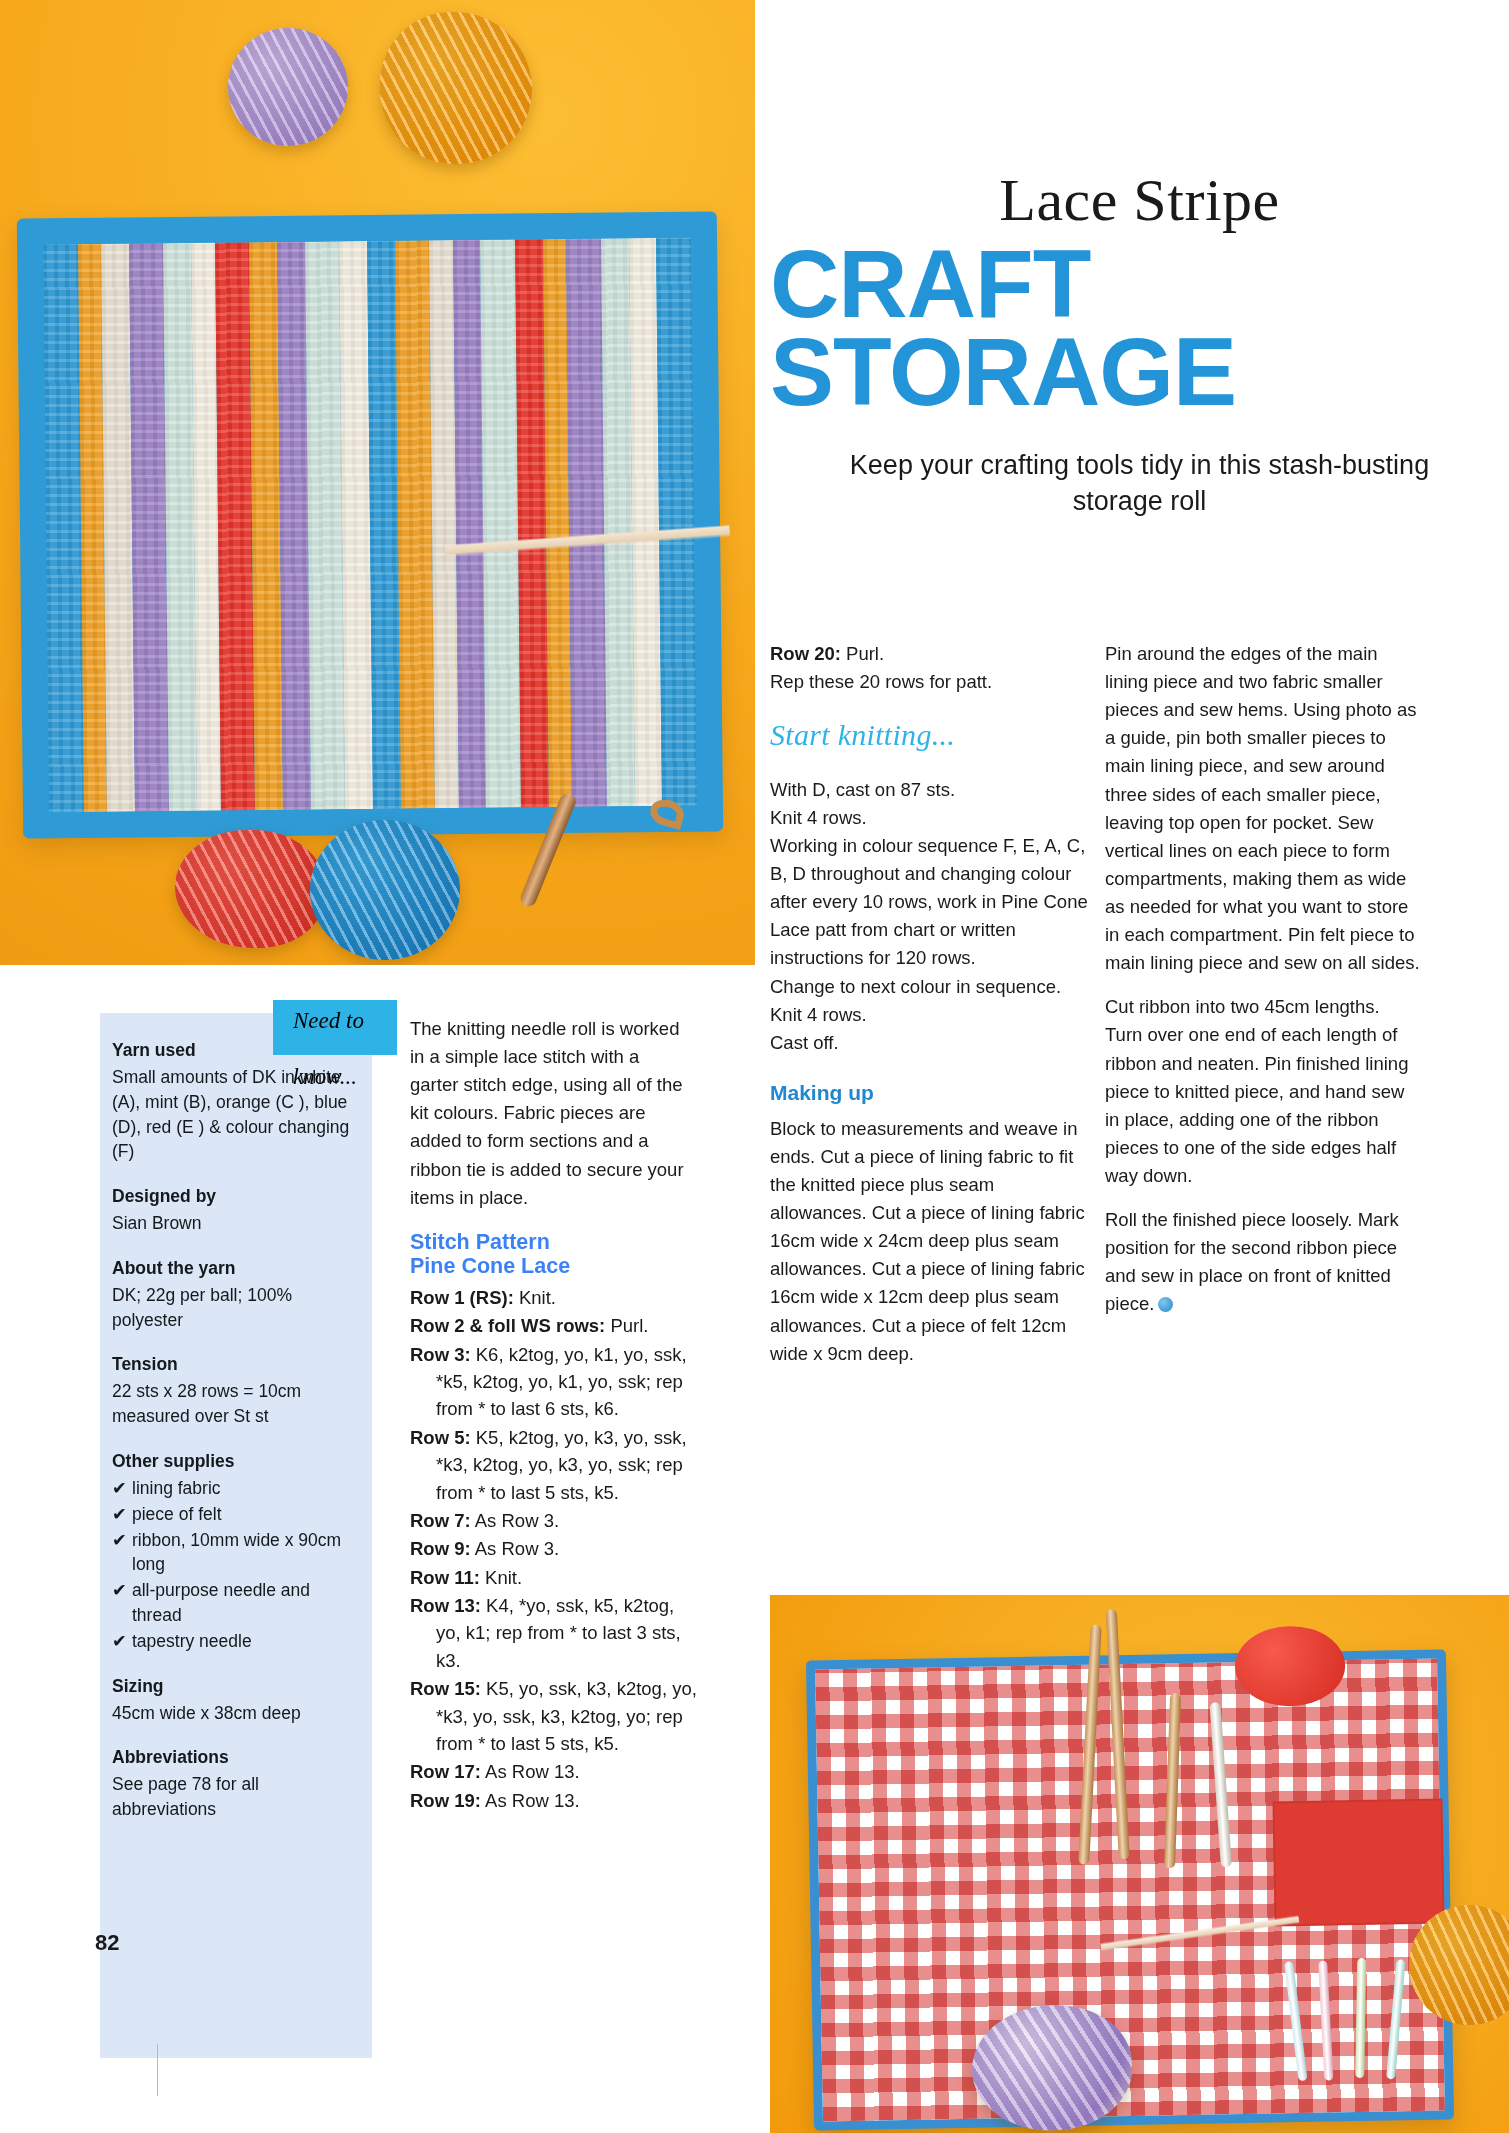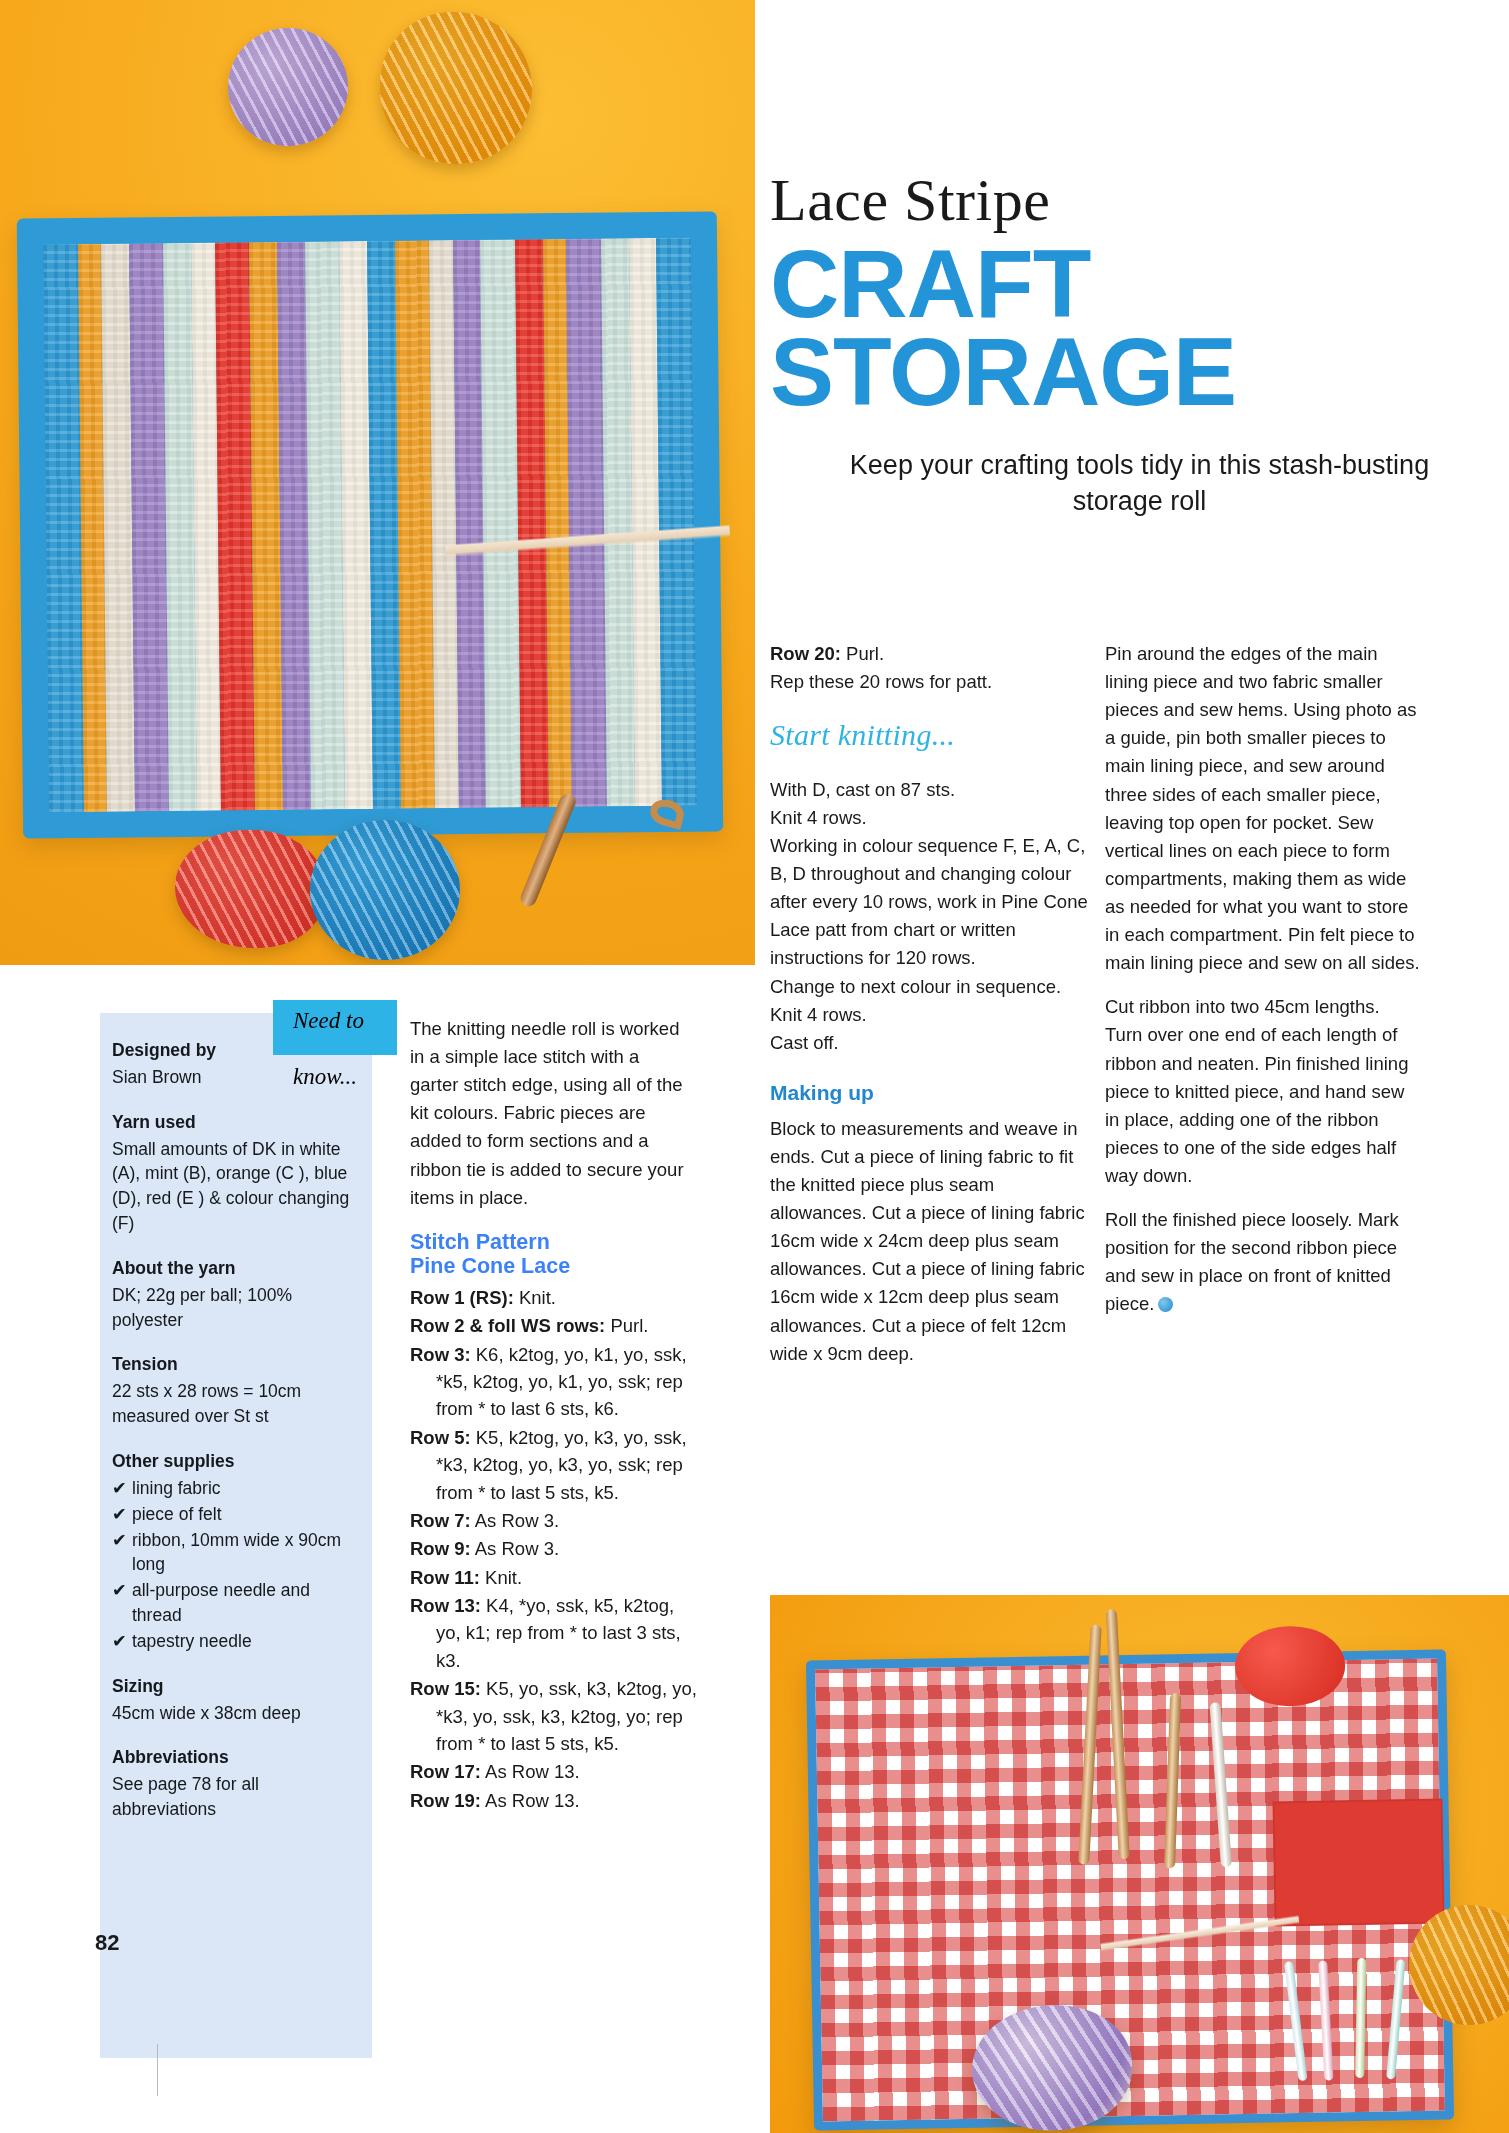--- a/index.html
+++ b/index.html
@@ -108,21 +108,21 @@
   }
 
   
   .right-col {
     position: absolute;
     left: 770px; top: 0;
     width: 739px;
   }
   .title-script {
     margin: 170px 0 0 0;
-    text-align: left;
+    text-align: center;
     font-family: "Liberation Serif", serif;
     font-size: 60px;
     color: #1a1a1a;
     letter-spacing: .5px;
     line-height: 1;
   }
   .title-big {
     font-family: "Liberation Sans", sans-serif;
     font-weight: bold;
     font-size: 96px;
@@ -422,26 +422,26 @@
   <div class="ball-orange2"></div>
 </div>
 
 <div class="info-box"></div>
 <div class="need-to-know">
   <span><span>Need to</span><br><span>know...</span></span>
 </div>
 
 <div class="info-inner">
   <div class="grp">
+    <h4>Yarn used</h4>
+    <div>Small amounts of DK in white (A), mint (B), orange (C ), blue (D), red (E ) &amp; colour changing (F)</div>
+  </div>
+  <div class="grp">
     <h4>Designed by</h4>
     <div>Sian Brown</div>
-  </div>
-  <div class="grp">
-    <h4>Yarn used</h4>
-    <div>Small amounts of DK in white (A), mint (B), orange (C ), blue (D), red (E ) &amp; colour changing (F)</div>
   </div>
   <div class="grp">
     <h4>About the yarn</h4>
     <div>DK; 22g per ball; 100% polyester</div>
   </div>
   <div class="grp">
     <h4>Tension</h4>
     <div>22 sts x 28 rows = 10cm measured over St st</div>
   </div>
   <div class="grp">

